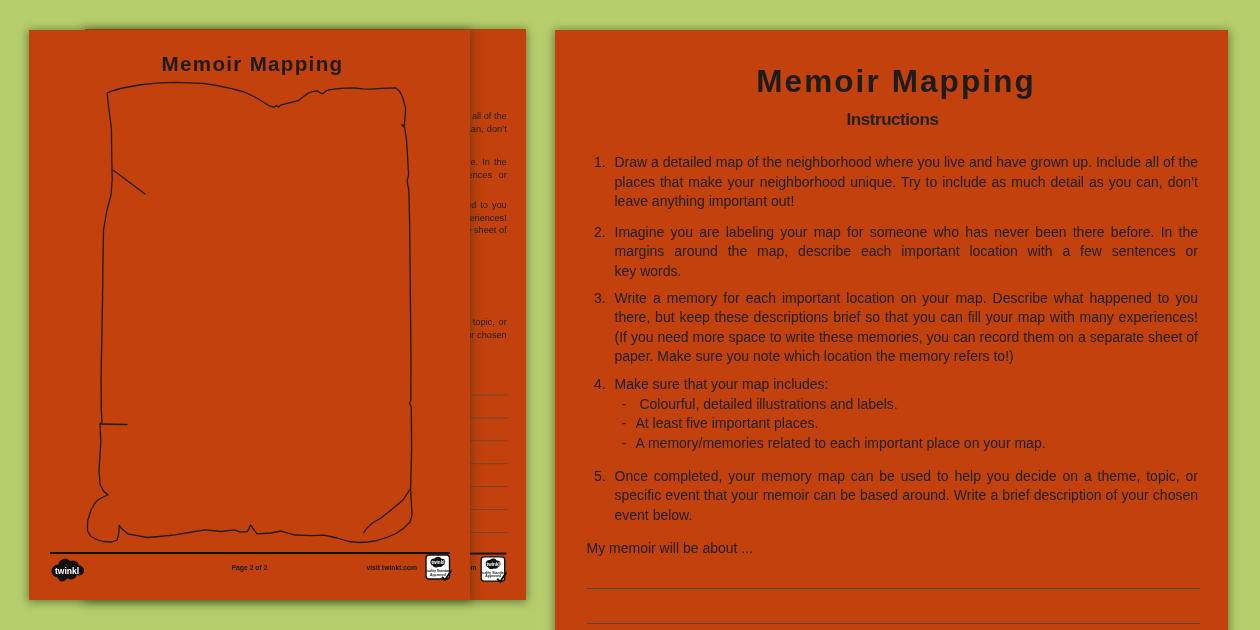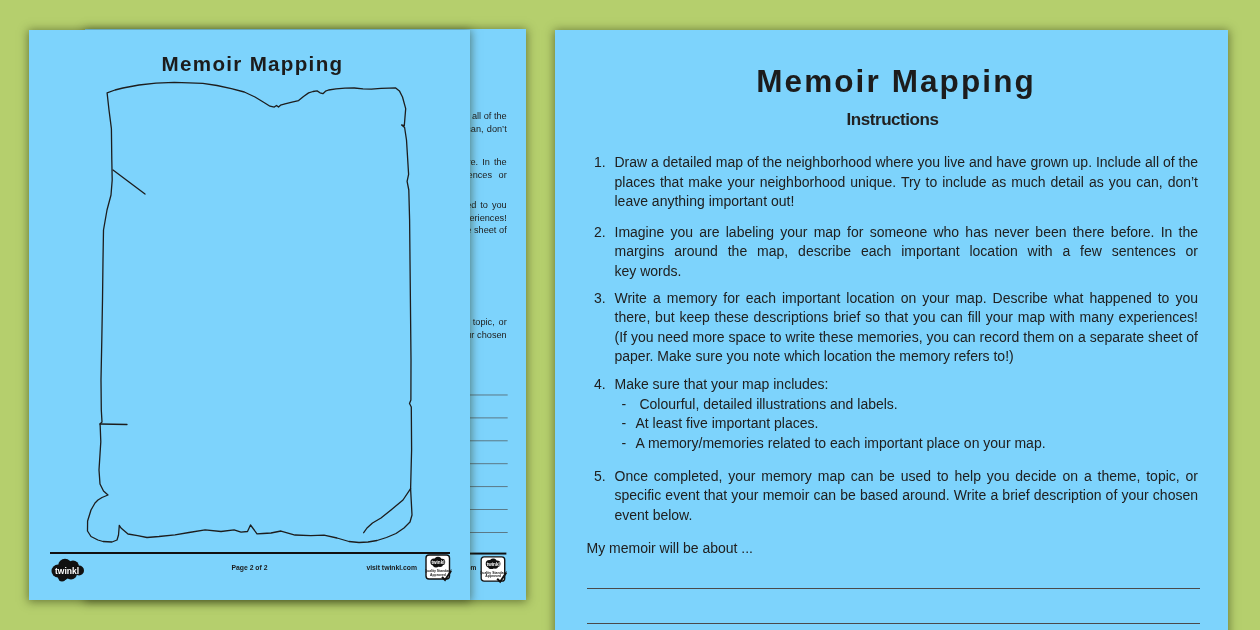--- a/index.html
+++ b/index.html
@@ -1,18 +1,18 @@
 <!DOCTYPE html>
 <html><head>
 <meta charset="utf-8">
 <style>
   html,body{margin:0;padding:0}
   body{width:1260px;height:630px;background:#b5cf6d;overflow:hidden;position:relative;
        font-family:"Liberation Sans",sans-serif;}
-  .page{position:absolute;background:#7dd3fc;box-shadow:0 1px 9px 1px rgba(45,52,16,0.55);}
+  .page{position:absolute;background:#c2410c;box-shadow:0 1px 9px 1px rgba(45,52,16,0.55);}
   
   .ins{width:673px;height:871px;color:#202020;}
   .ins .title{position:absolute;top:33px;left:5px;width:673px;text-align:center;
       font-size:31.5px;font-weight:bold;color:#1c1c1c;letter-spacing:2.1px;}
   .ins .subtitle{position:absolute;top:80.5px;left:1.5px;width:673px;text-align:center;
       font-size:17px;font-weight:bold;color:#222;letter-spacing:-0.45px;}
   .ins .bodytxt{position:absolute;top:123.5px;left:60px;width:583.5px;
       font-size:14px;line-height:19.5px;}
   .item{position:relative;}
   .num{position:absolute;left:-20.5px;top:0;}

